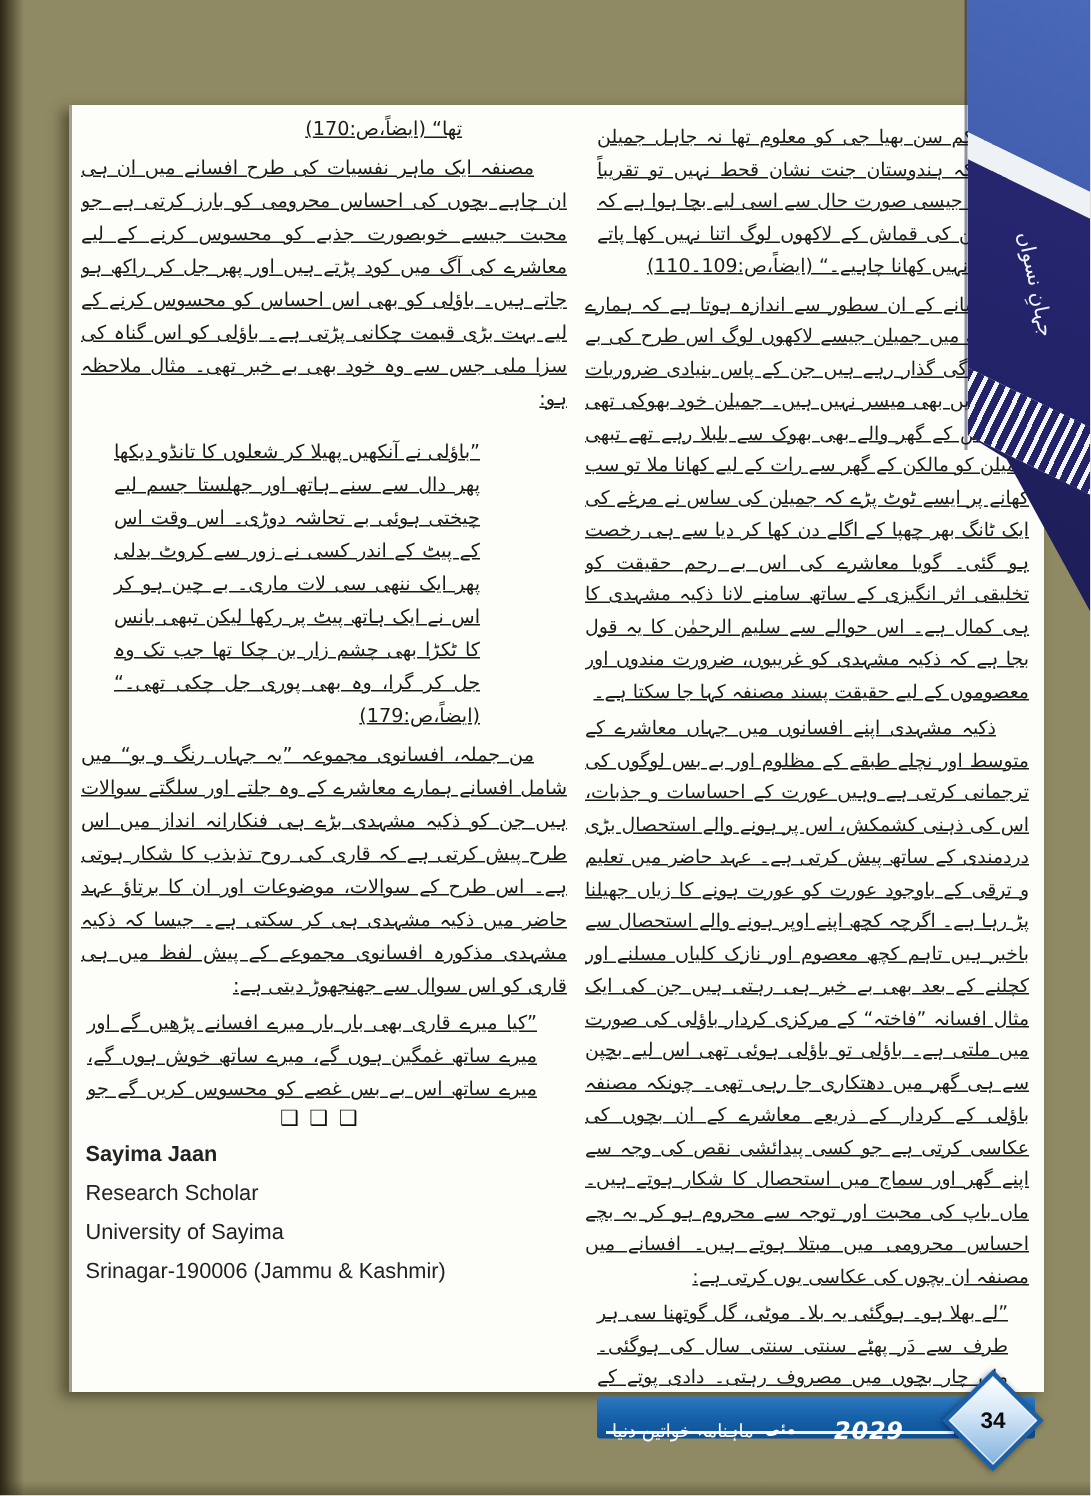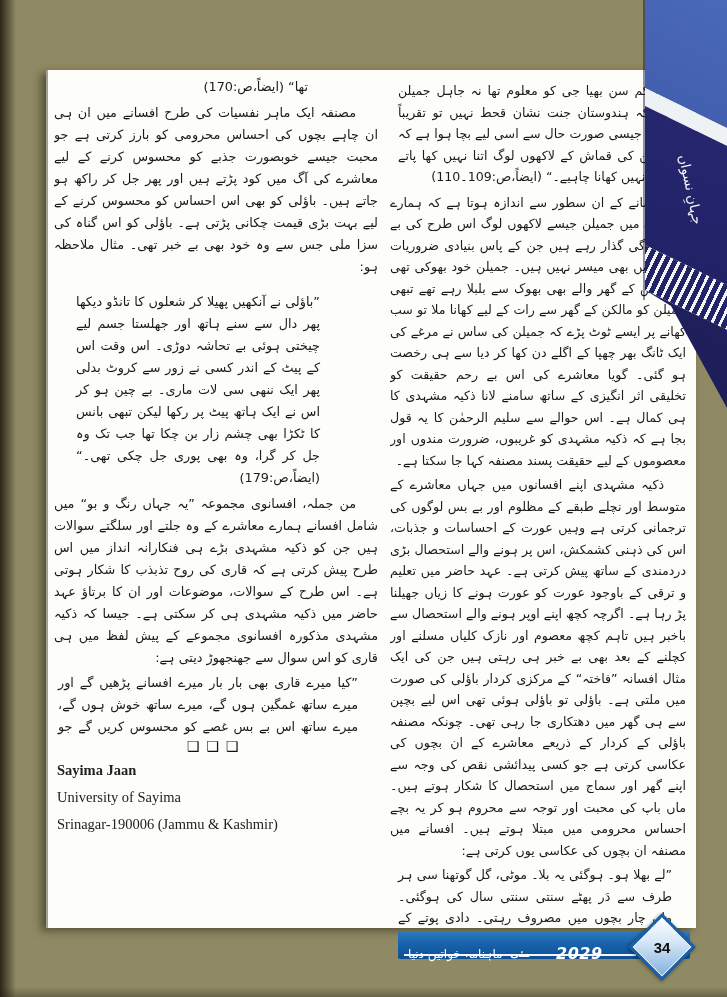--- a/index.html
+++ b/index.html
@@ -64,34 +64,34 @@
   
   .urdu{direction:rtl;text-align:justify;color:#1d1a17;}
   .col-right{
     position:absolute;left:390px;top:78px;width:296px;height:850px;
     font-size:12.6px;line-height:21.5px;overflow:hidden;
   }
   .col-left{
     position:absolute;left:54px;top:76px;width:324px;height:662px;
     font-size:12.8px;line-height:22px;overflow:hidden;
   }
-  .para{margin:0 0 3px 0;}
+  .para{margin:0 0 3px 0;text-decoration:underline;}
   .para.body{text-indent:22px;}
   .quote{margin:2px 14px 4px 8px;}
   .quote-narrow{margin:13px 58px 4px 22px;}
   .quote-mid{margin:2px 20px 4px 4px;}
   .cite-line{margin:0 70px 4px 0;text-align:right;}
   .end-marks{
     position:absolute;left:54px;top:738px;width:324px;
     text-align:center;font-size:14px;letter-spacing:7px;color:#111;
   }
   
   .author{
     position:absolute;left:57px;top:762px;width:330px;
-    font-family:Liberation Serif, serif;
+    font-family:Liberation Sans, sans-serif;
     font-size:14.5px;color:#222;
   }
   .author .line{margin:0 0 10px 0;}
   .author .name{font-weight:bold;}
   
   .footer-bar{
     position:absolute;left:398px;top:931px;width:292px;height:28px;
     background:linear-gradient(to bottom,#2e79c0 0%,#1763ab 45%,#0f4f92 100%);
     border-radius:2px;
   }
@@ -137,20 +137,21 @@
     <p class="para body">مصنفہ ایک ماہر نفسیات کی طرح افسانے میں ان ہی ان چاہے بچوں کی احساس محرومی کو بارز کرتی ہے جو محبت جیسے خوبصورت جذبے کو محسوس کرنے کے لیے معاشرے کی آگ میں کود پڑتے ہیں اور پھر جل کر راکھ ہو جاتے ہیں۔ باؤلی کو بھی اس احساس کو محسوس کرنے کے لیے بہت بڑی قیمت چکانی پڑتی ہے۔ باؤلی کو اس گناہ کی سزا ملی جس سے وہ خود بھی بے خبر تھی۔ مثال ملاحظہ ہو:</p>
     <p class="para quote-narrow">”باؤلی نے آنکھیں پھیلا کر شعلوں کا تانڈو دیکھا پھر دال سے سنے ہاتھ اور جھلستا جسم لیے چیختی ہوئی بے تحاشہ دوڑی۔ اس وقت اس کے پیٹ کے اندر کسی نے زور سے کروٹ بدلی پھر ایک ننھی سی لات ماری۔ بے چین ہو کر اس نے ایک ہاتھ پیٹ پر رکھا لیکن تبھی بانس کا ٹکڑا بھی چشم زار بن چکا تھا جب تک وہ جل کر گرا، وہ بھی پوری جل چکی تھی۔“ (ایضاً،ص:179)</p>
     <p class="para body">من جملہ، افسانوی مجموعہ ”یہ جہاں رنگ و بو“ میں شامل افسانے ہمارے معاشرے کے وہ جلتے اور سلگتے سوالات ہیں جن کو ذکیہ مشہدی بڑے ہی فنکارانہ انداز میں اس طرح پیش کرتی ہے کہ قاری کی روح تذبذب کا شکار ہوتی ہے۔ اس طرح کے سوالات، موضوعات اور ان کا برتاؤ عہد حاضر میں ذکیہ مشہدی ہی کر سکتی ہے۔ جیسا کہ ذکیہ مشہدی مذکورہ افسانوی مجموعے کے پیش لفظ میں ہی قاری کو اس سوال سے جھنجھوڑ دیتی ہے:</p>
     <p class="para quote-mid">”کیا میرے قاری بھی بار بار میرے افسانے پڑھیں گے اور میرے ساتھ غمگین ہوں گے، میرے ساتھ خوش ہوں گے، میرے ساتھ اس بے بس غصے کو محسوس کریں گے جو سماجی ناانصافیاں اور ظلم بیدار کرتے ہیں؟ تو آخر پر اس سوال کا جواب میں ایک قاری کی حیثیت سے بڑے احترام کے ساتھ دینا چاہتی ہوں کہ ”ہاں۔۔ ذکیہ مشہدی صاحبہ۔۔ ہاں۔</p>
   </div>
 
   <div class="end-marks">❑❑❑</div>
 
   <div class="author">
     <div class="line name">Sayima Jaan</div>
+    <div class="line">Research Scholar</div>
     <div class="line">University of Sayima</div>
     <div class="line">Srinagar-190006 (Jammu &amp; Kashmir)</div>
   </div>
 
   <div class="corner">
     <div class="band band-blue"></div>
     <div class="band band-white"></div>
     <div class="band band-navy"></div>
     <div class="band band-stripes"></div>
     <div class="band band-tip"></div>

